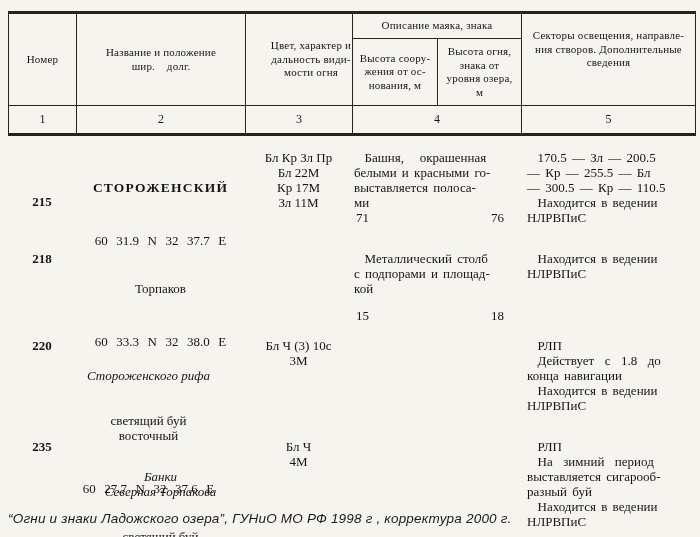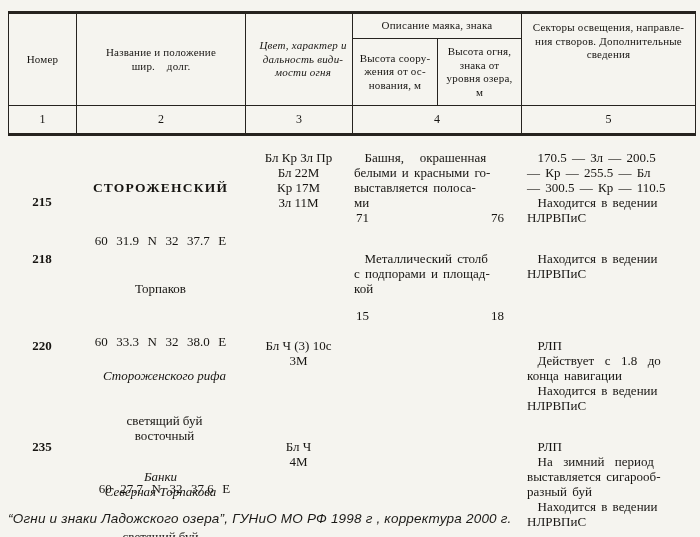--- a/index.html
+++ b/index.html
@@ -11,21 +11,21 @@
   }
   
   .hl, .vl { position:absolute; background:#26231f; }
   
   .hc {
     position:absolute; box-sizing:border-box;
     display:flex; align-items:center; justify-content:center;
     text-align:center; font-size:11px; line-height:13.5px;
     letter-spacing:0.2px; white-space:pre-wrap;
   }
-  .hc.top-align { align-items:flex-start; padding-top:7px; }
+  .hc.top-align { align-items:flex-start; padding-top:15px; }
   .hn { font-size:12px; }
   
   .cell {
     position:absolute; box-sizing:border-box;
     font-size:13px; line-height:15px; white-space:pre-wrap;
   }
   .center { text-align:center; }
   .bold { font-weight:bold; }
   .it { font-style:italic; }
   .spread { word-spacing:2px; }
@@ -53,21 +53,21 @@
   <div class="vl" style="left:76px; top:11px; width:1px; height:125px;"></div>
   <div class="vl" style="left:245px; top:11px; width:1px; height:125px;"></div>
   <div class="vl" style="left:352px; top:11px; width:1px; height:125px;"></div>
   <div class="vl" style="left:437px; top:38px; width:1px; height:67px;"></div>
   <div class="vl" style="left:521px; top:11px; width:1px; height:125px;"></div>
   <div class="vl" style="left:695px; top:11px; width:1px; height:125px;"></div>
 
   <div class="hc" style="left:9px; top:14px; width:67px; height:91px;">Номер</div>
   <div class="hc" style="left:77px; top:14px; width:168px; height:91px;">Название и положение
 шир.    долг.</div>
-  <div class="hc" style="left:250px; top:14px; width:106px; height:91px;font-style:italic;">Цвет, характер и
+  <div class="hc" style="left:258px; top:14px; width:106px; height:91px;">Цвет, характер и
 дальность види-
 мости огня</div>
   <div class="hc" style="left:353px; top:14px; width:168px; height:24px;">Описание маяка, знака</div>
   <div class="hc" style="left:353px; top:39px; width:84px; height:66px;">Высота соору-
 жения от ос-
 нования, м</div>
   <div class="hc" style="left:438px; top:39px; width:83px; height:66px;">Высота огня,
 знака от
 уровня озера,
 м</div>
@@ -113,21 +113,21 @@
 с подпорами и площад-
 кой</div>
   <div class="cell hrow" style="left:356px; top:308px; width:148px;">
     <span>15</span>
     <span>18</span>
   </div>
   <div class="cell spread" style="left:527px; top:251px; width:167px;">  Находится в ведении
 НЛРВПиС</div>
 
   <div class="cell center bold" style="left:8px; top:338px; width:68px;">220</div>
-  <div class="cell center" style="left:80px; top:338px; width:169px;">
+  <div class="cell center" style="left:64px; top:338px; width:169px;">
     <div class="it">Стороженского рифа</div>
     <div>светящий буй
 восточный</div>
     <div class="coords">60  27.7  N  32  37.6  E</div>
   </div>
   <div class="cell center" style="left:245px; top:338px; width:107px;">Бл Ч (3) 10с
 3М</div>
   <div class="cell spread" style="left:527px; top:338px; width:167px;">  РЛП
   Действует  с  1.8  до
 конца навигации

